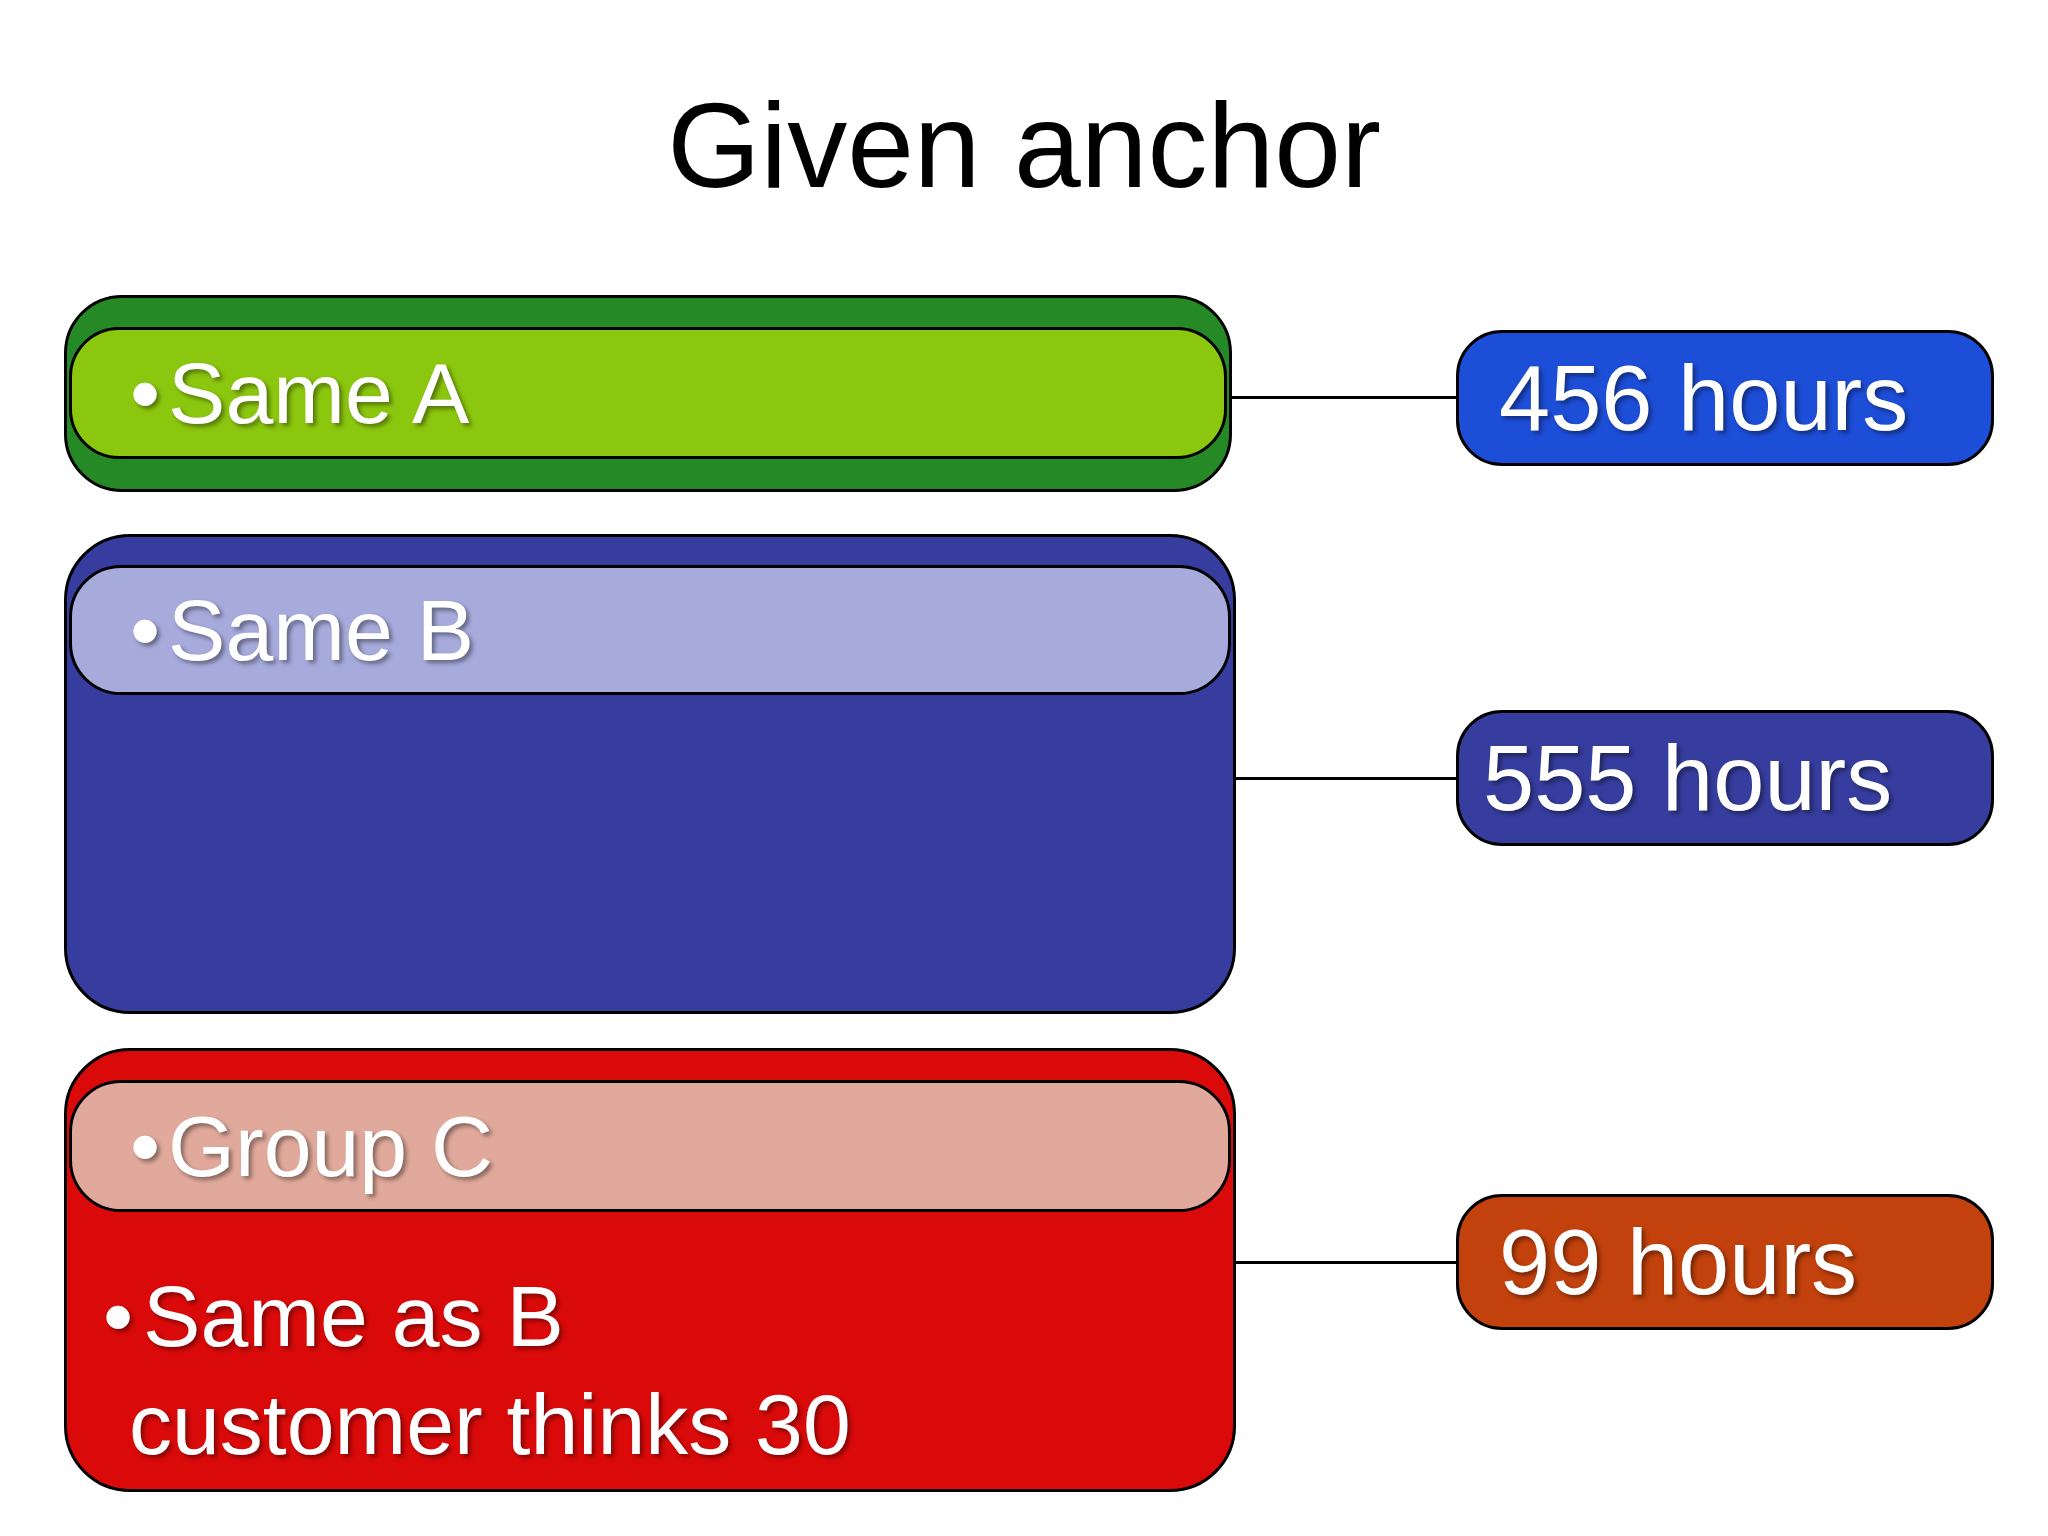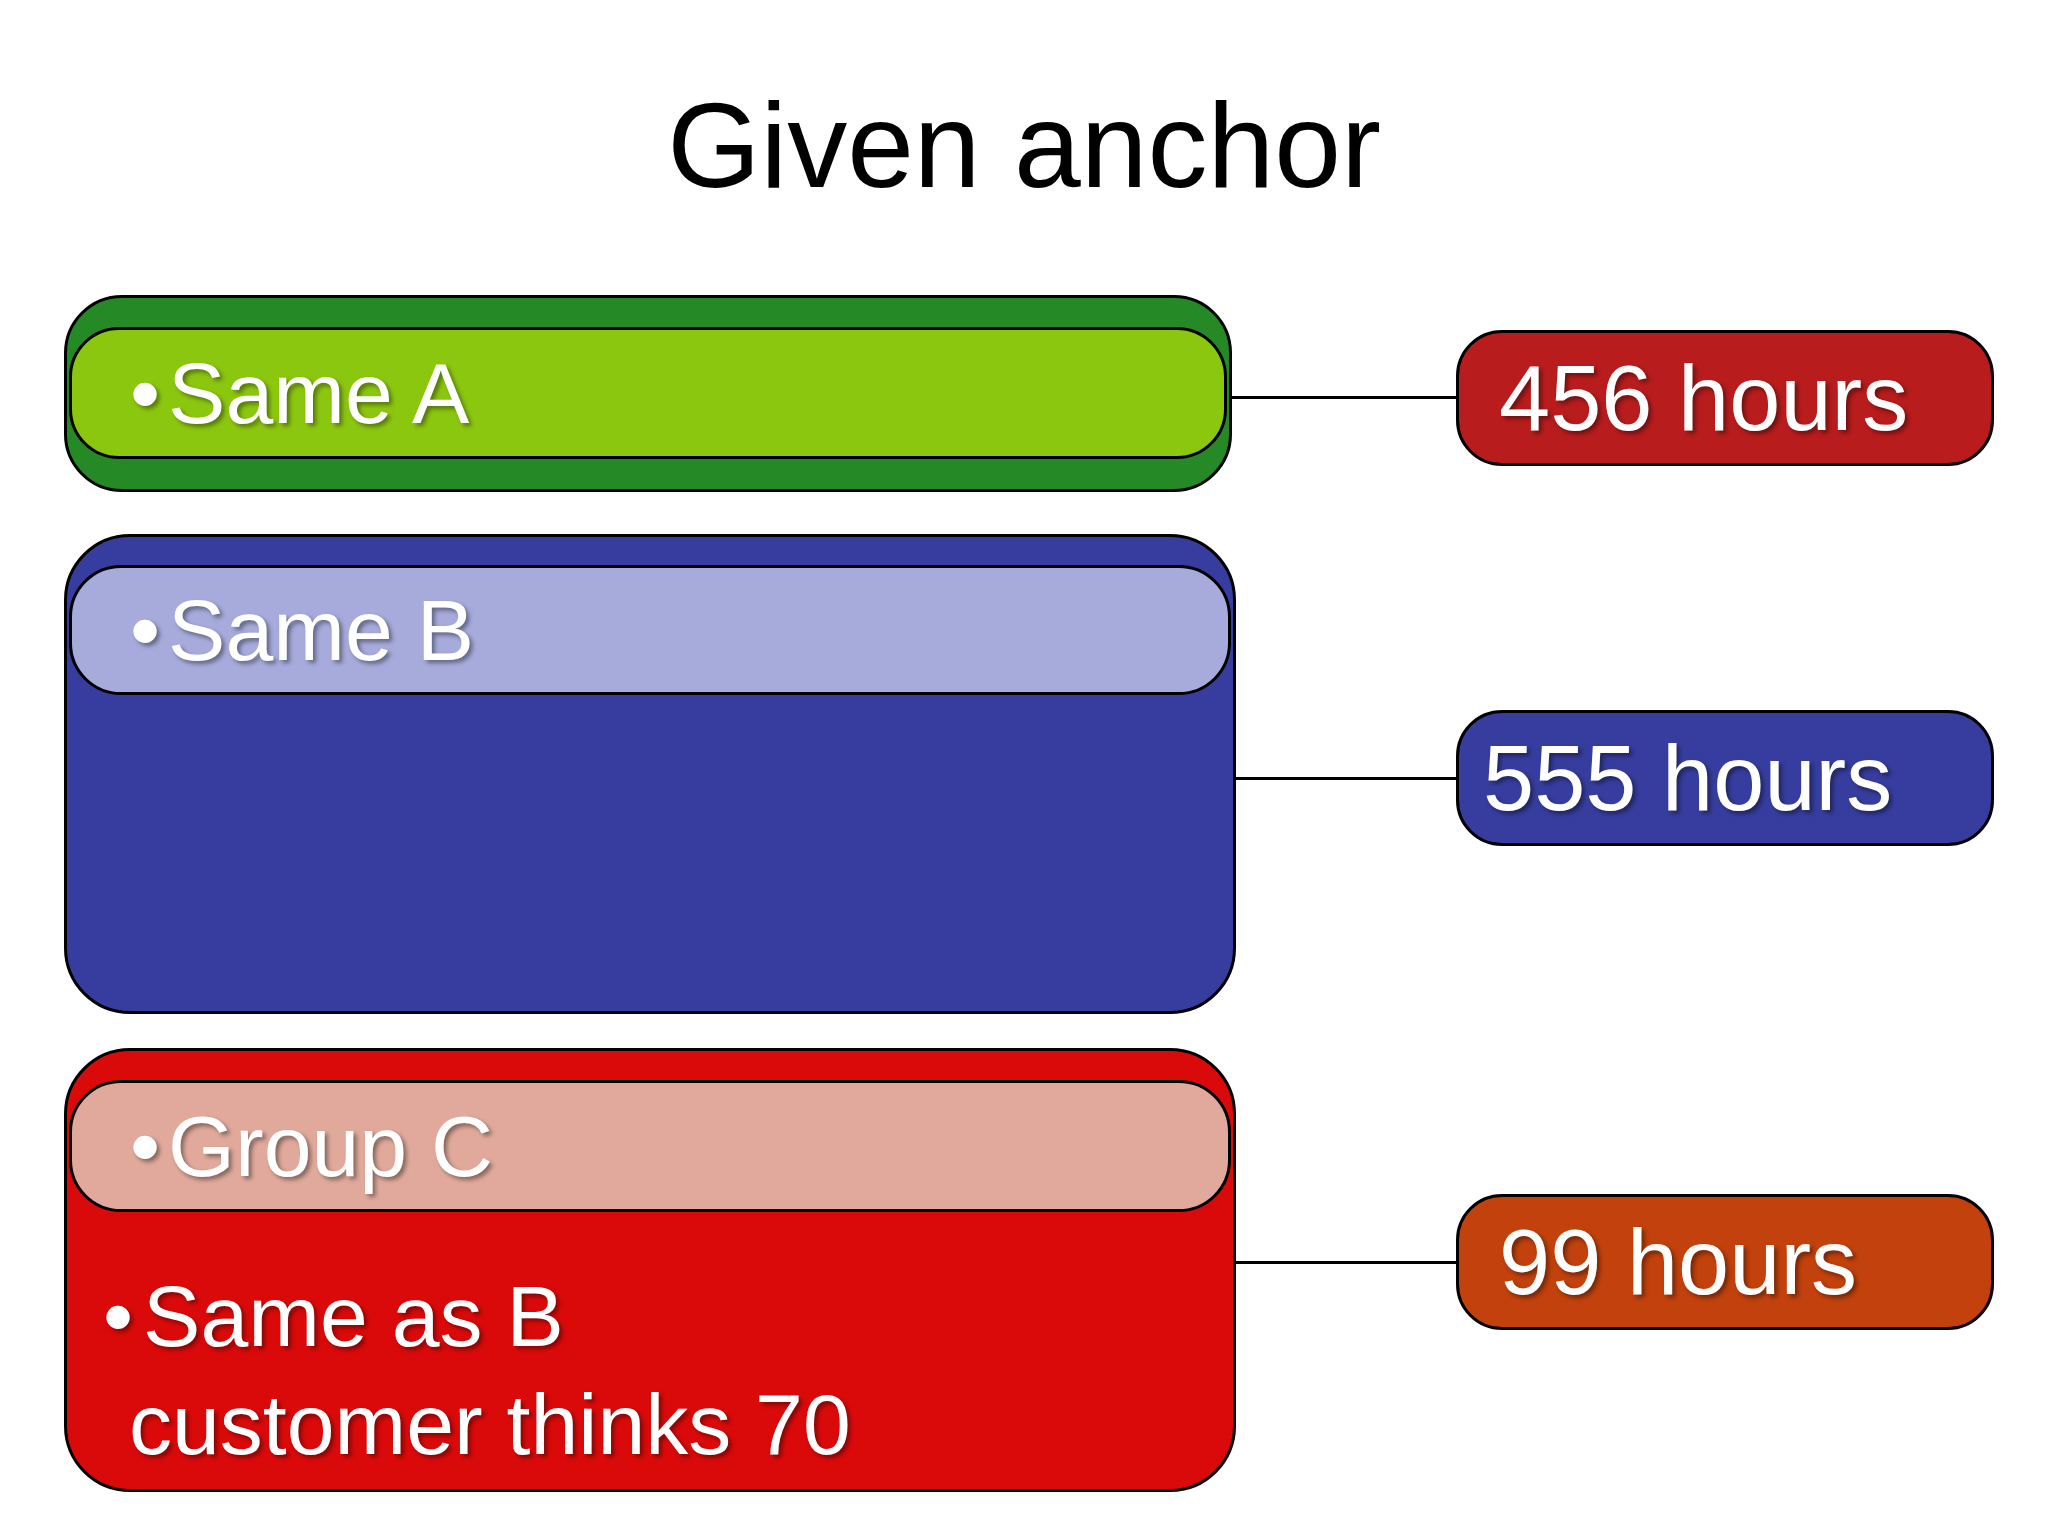--- a/index.html
+++ b/index.html
@@ -129,29 +129,29 @@
 
   <div class="shape shape-c" style="background-color: rgb(219, 10, 10);">
     <div class="band band-c" style="background-color: rgb(224, 169, 155);">
       <span class="bullet wtext">•</span>
         <span class="lbl wtext">Group C</span>
     </div>
     <div class="bline c-line1">
       <span class="bullet wtext">•</span><span class="wtext">Same as B</span>
     </div>
     <div class="bline c-line2">
-      <span class="wtext">customer thinks 70</span>
+      <span class="wtext">customer thinks 30</span>
     </div>
   </div>
 
   <div class="connector conn-a"></div>
   <div class="connector conn-b"></div>
   <div class="connector conn-c"></div>
 
-  <div class="hours hours-a" style="background-color: #b91c1c;">
+  <div class="hours hours-a" style="background-color: #1d4ed8;">
     <span class="wtext">456 hours</span>
   </div>
   <div class="hours hours-b" style="background-color: rgb(54, 61, 158); padding-left: 24px;">
     <span class="wtext">555 hours</span>
   </div>
   <div class="hours hours-c" style="background-color: #c2410c;">
     <span class="wtext">99 hours</span>
   </div>
 
 </div>

